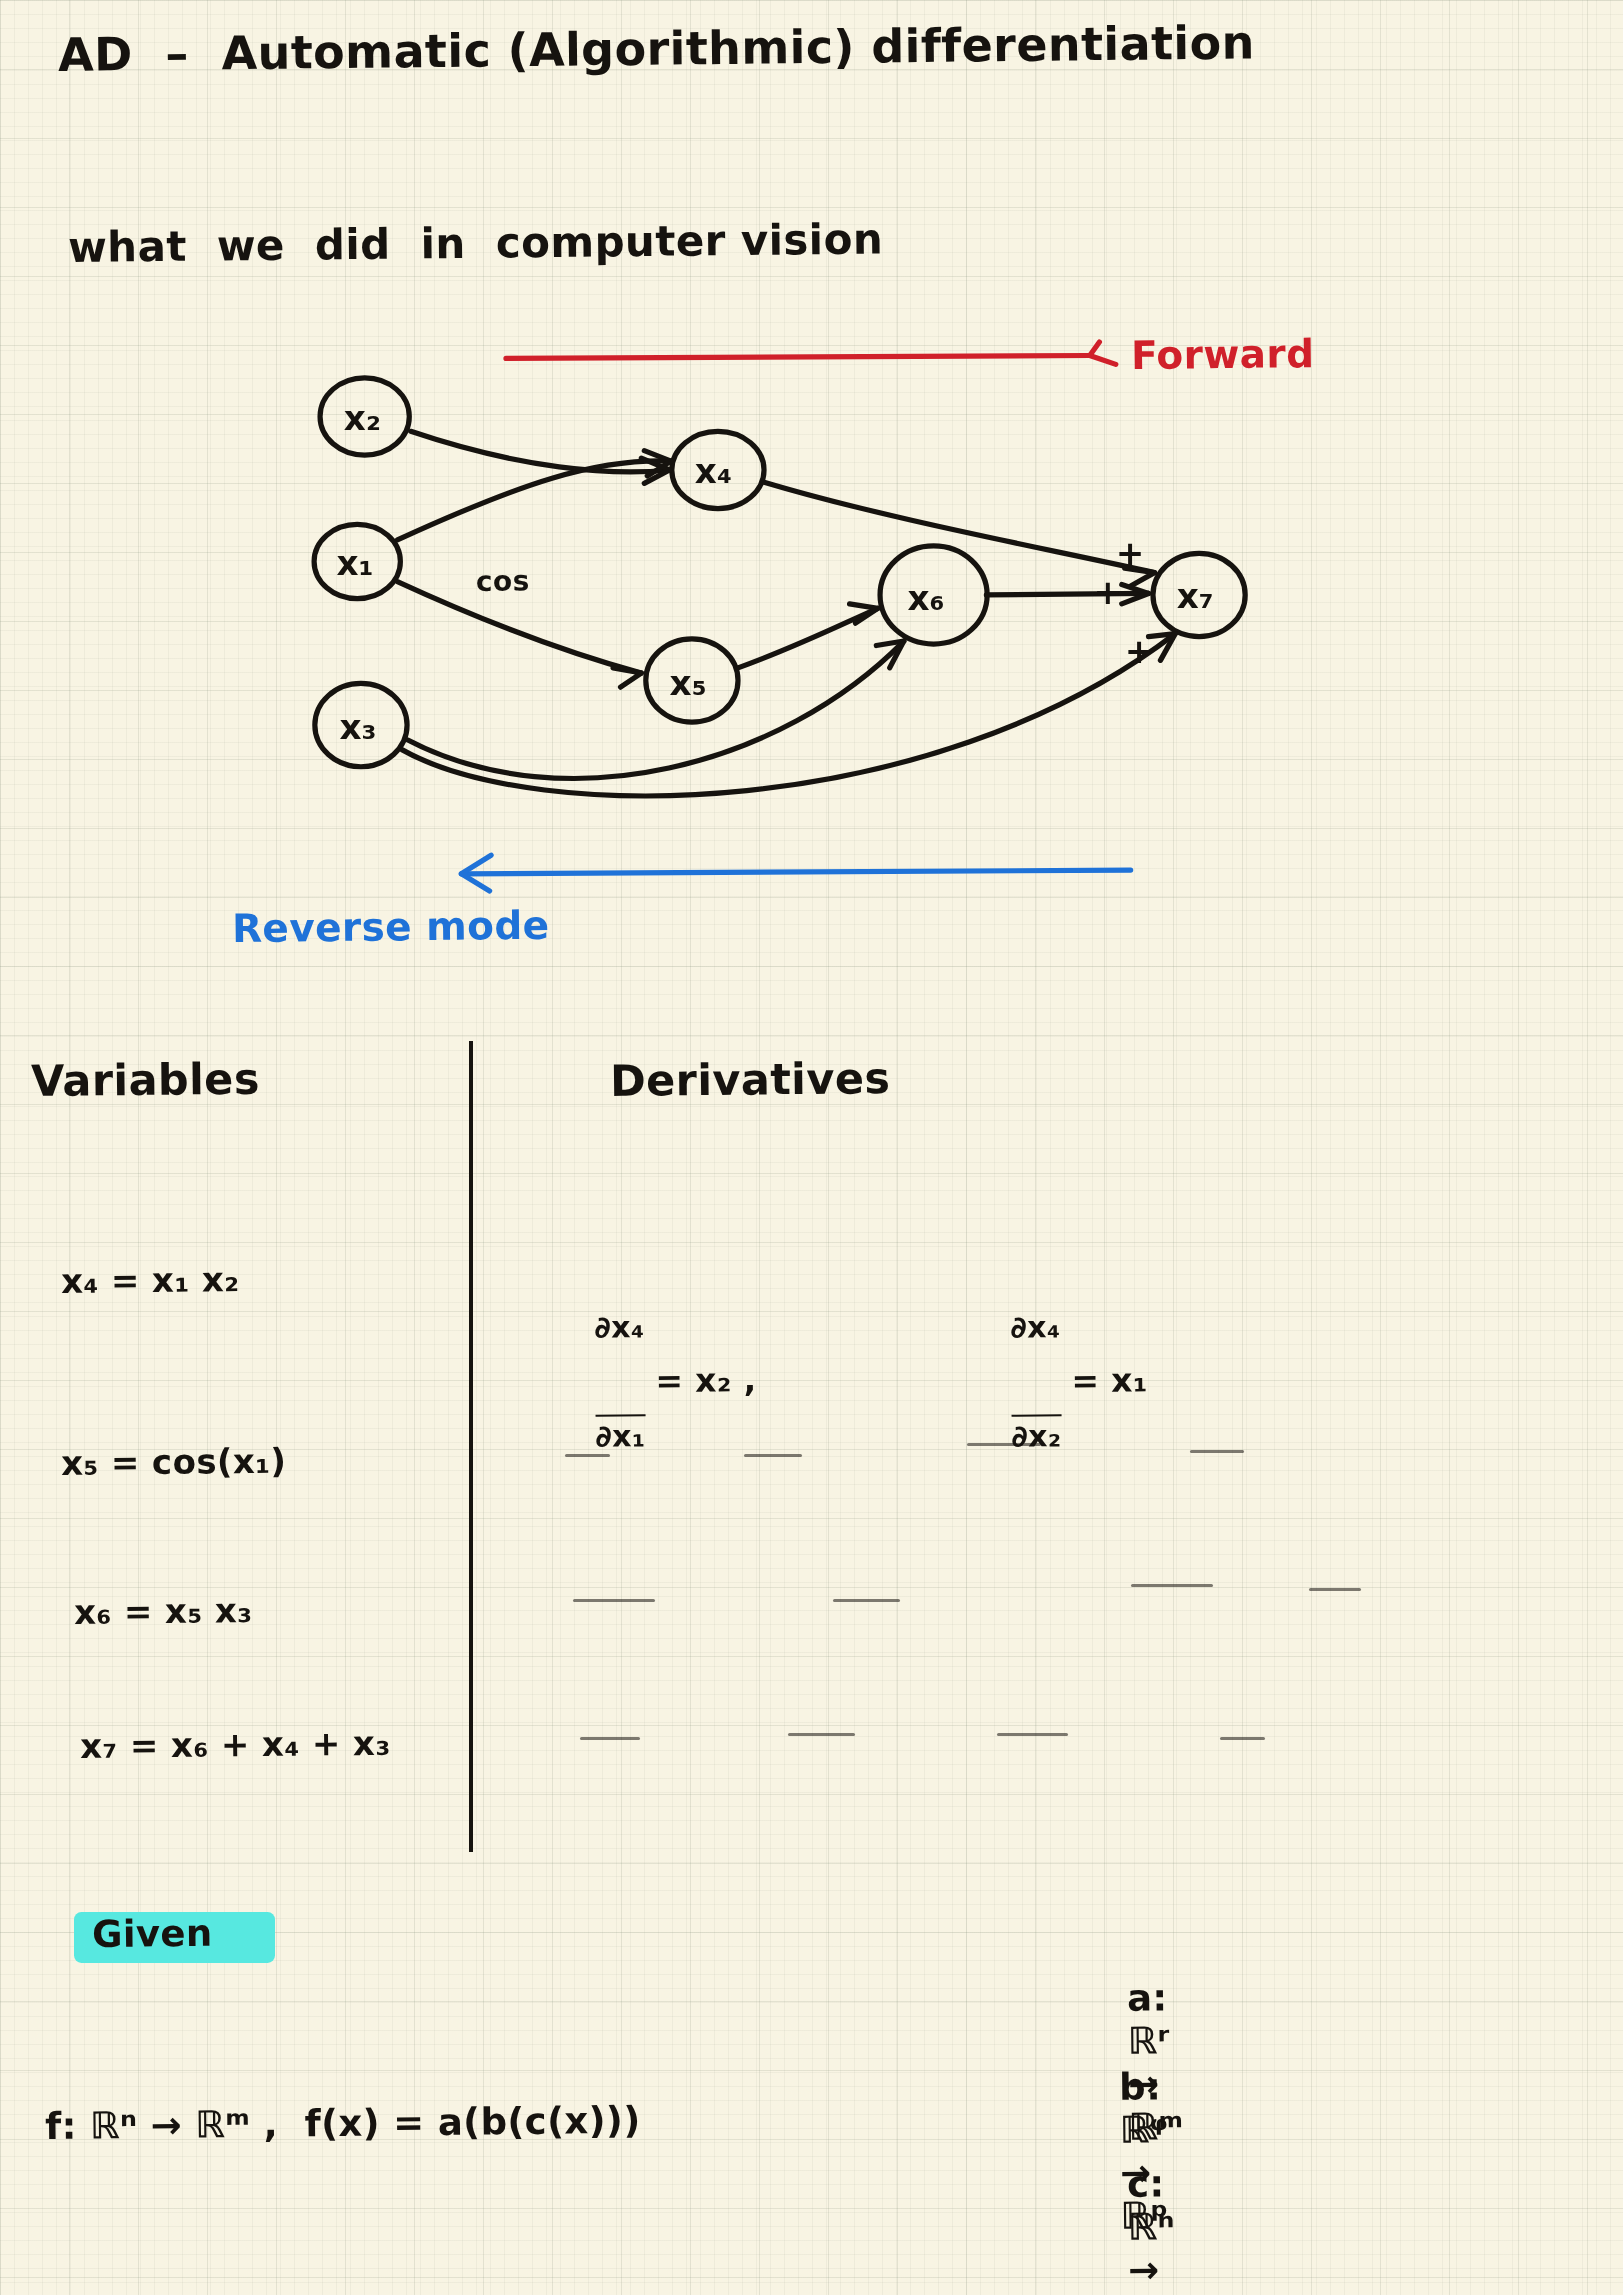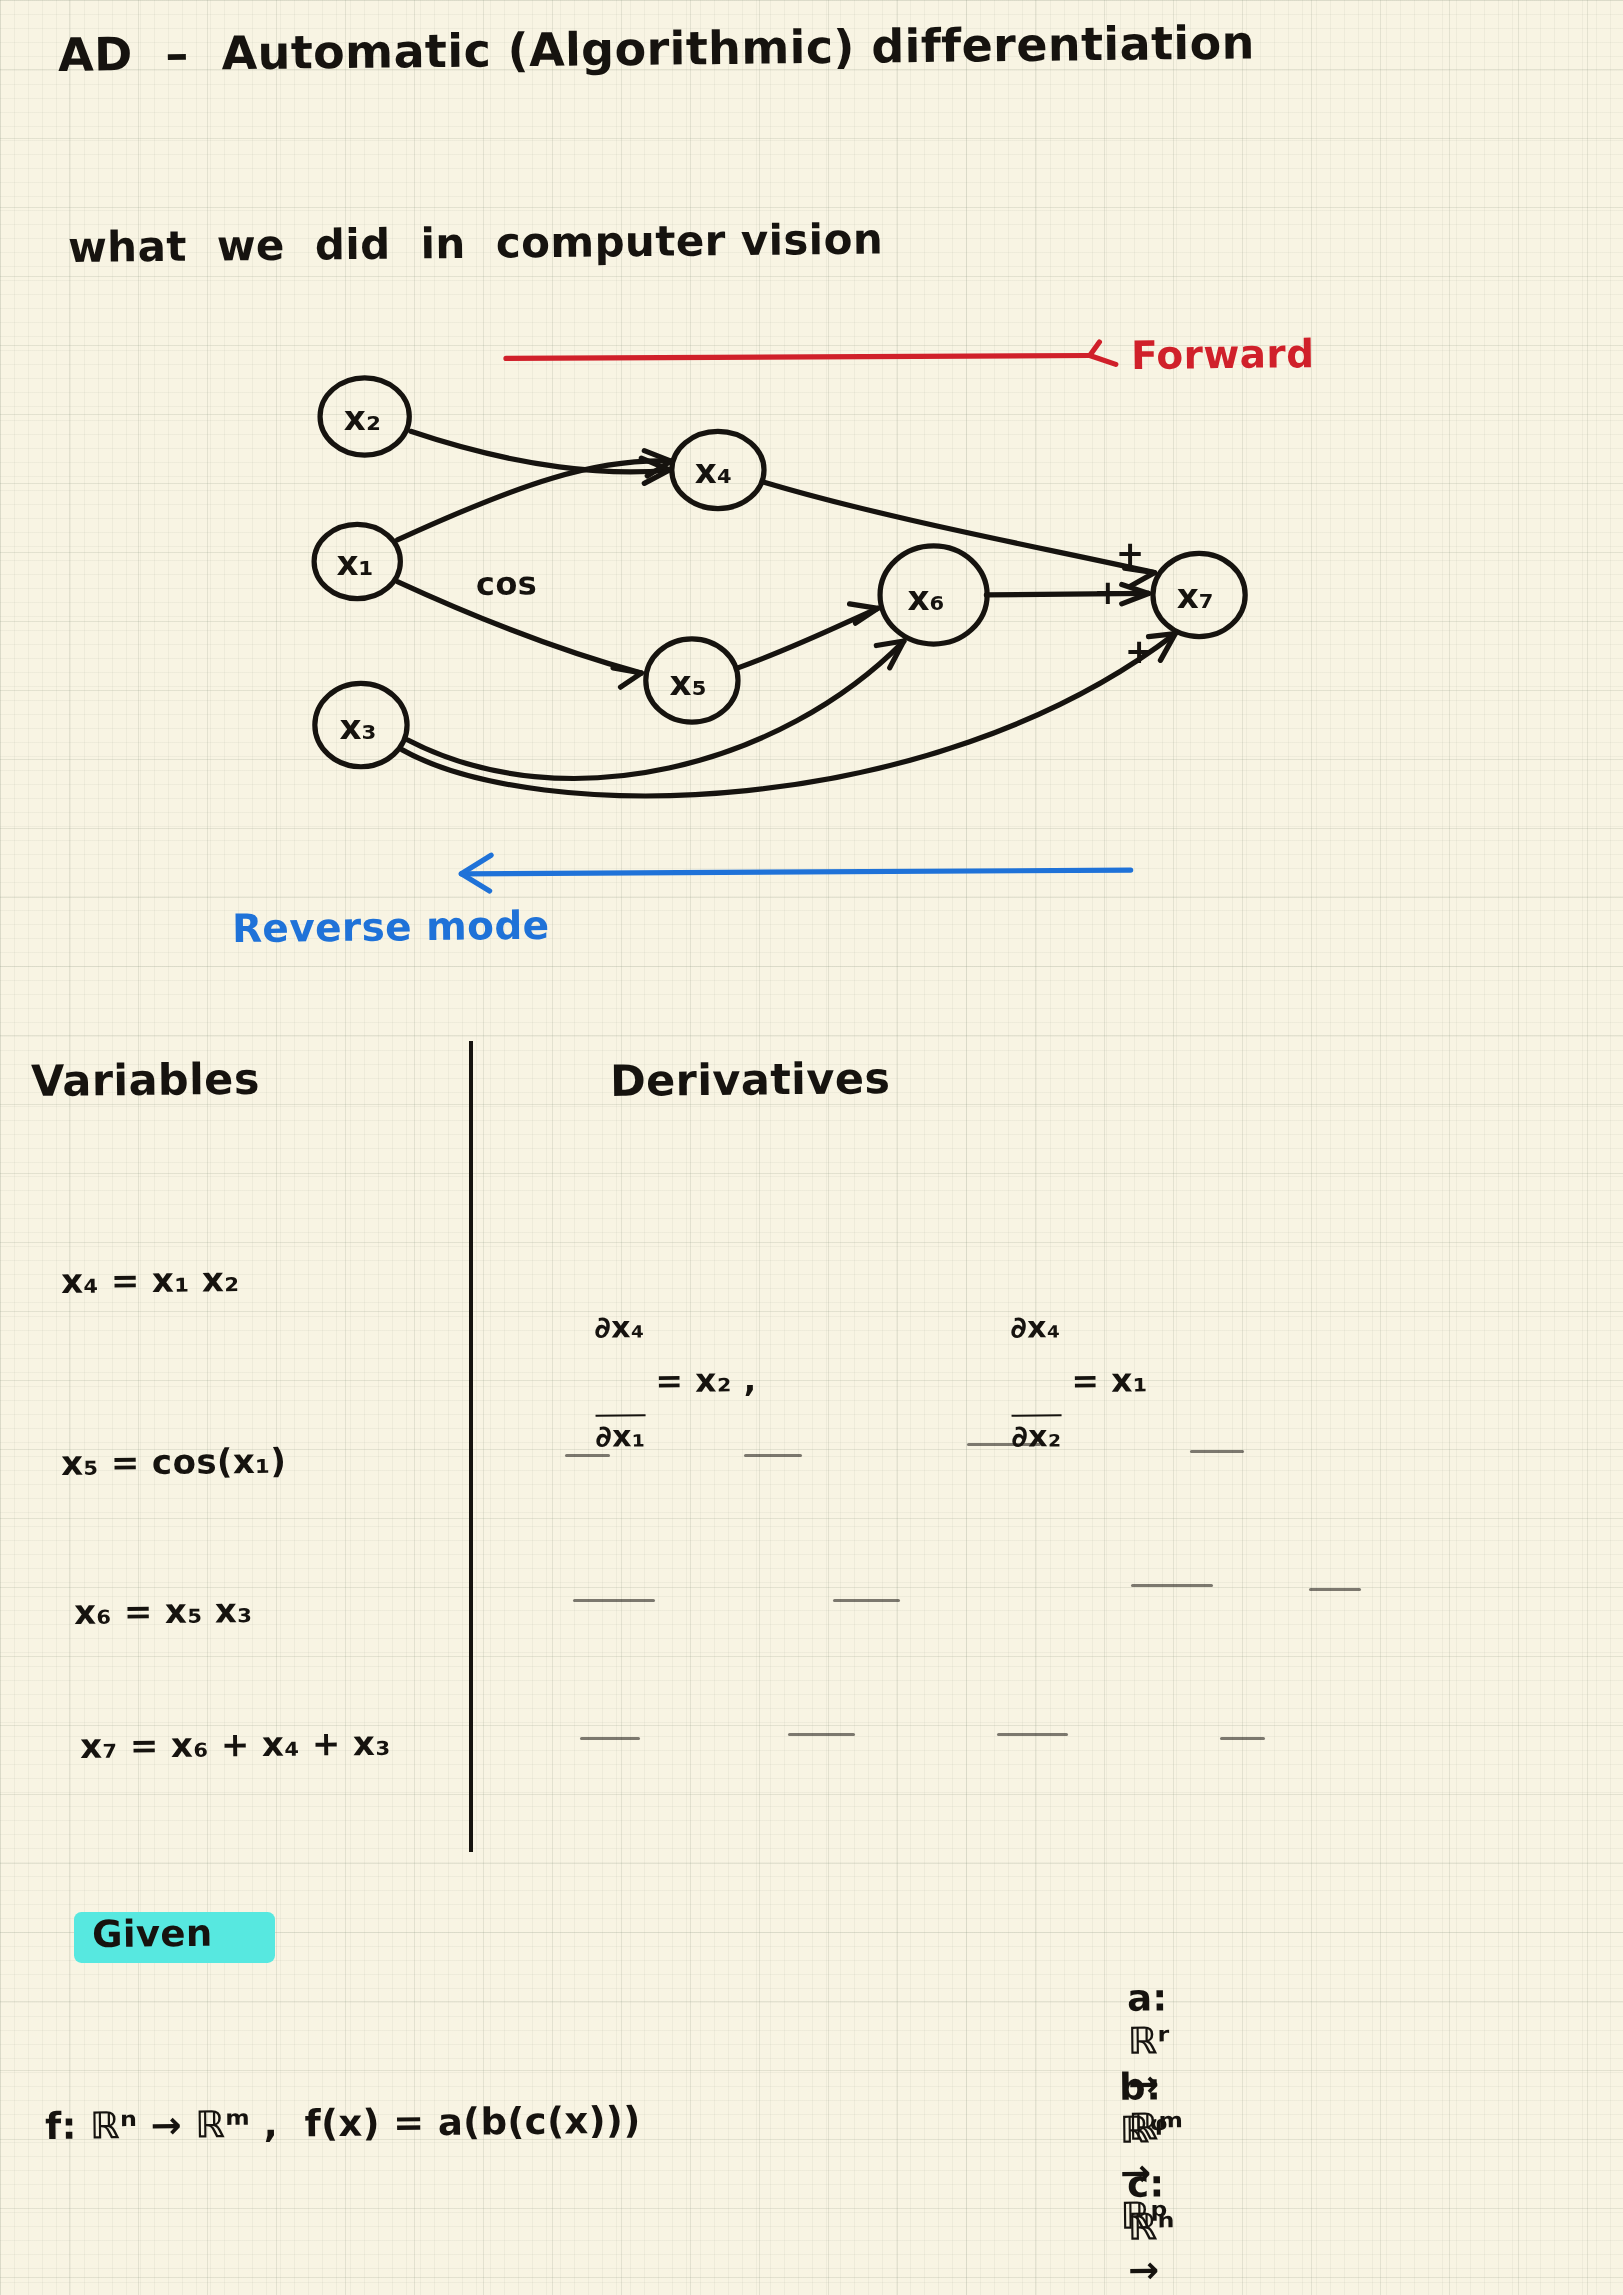--- a/index.html
+++ b/index.html
@@ -60,21 +60,21 @@
   #forward-label {
     left: 1131px; top: 333px;
     font-size: 39px;
   }
   #reverse-label {
     left: 232px; top: 906px;
     font-size: 39px;
   }
   #cos-label {
     left: 476px; top: 565px;
-    font-size: 32px;
+    font-size: 28px;
     text-align: right;
   }
   #col-variables {
     left: 31px; top: 1056px;
     font-size: 43px;
   }
   #col-derivatives {
     left: 610px; top: 1056px;
     font-size: 43px;
   }

